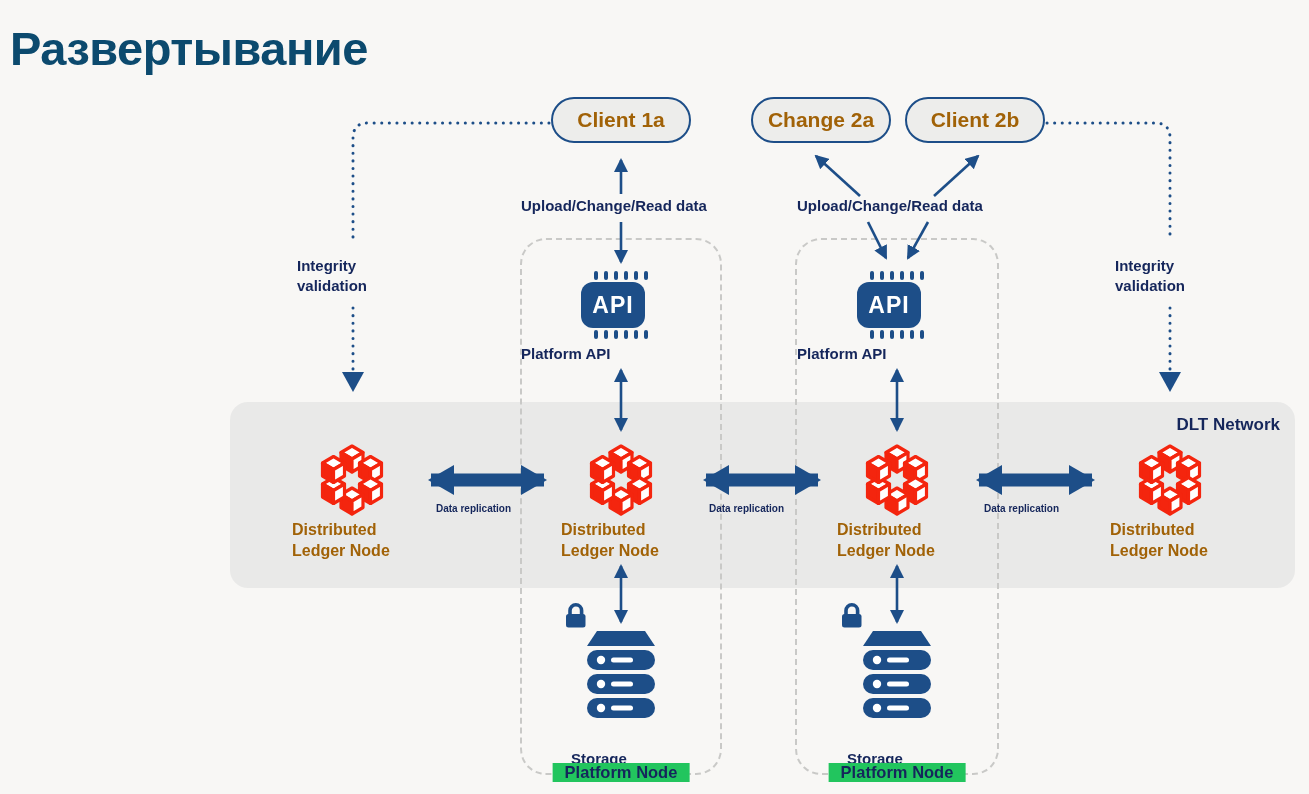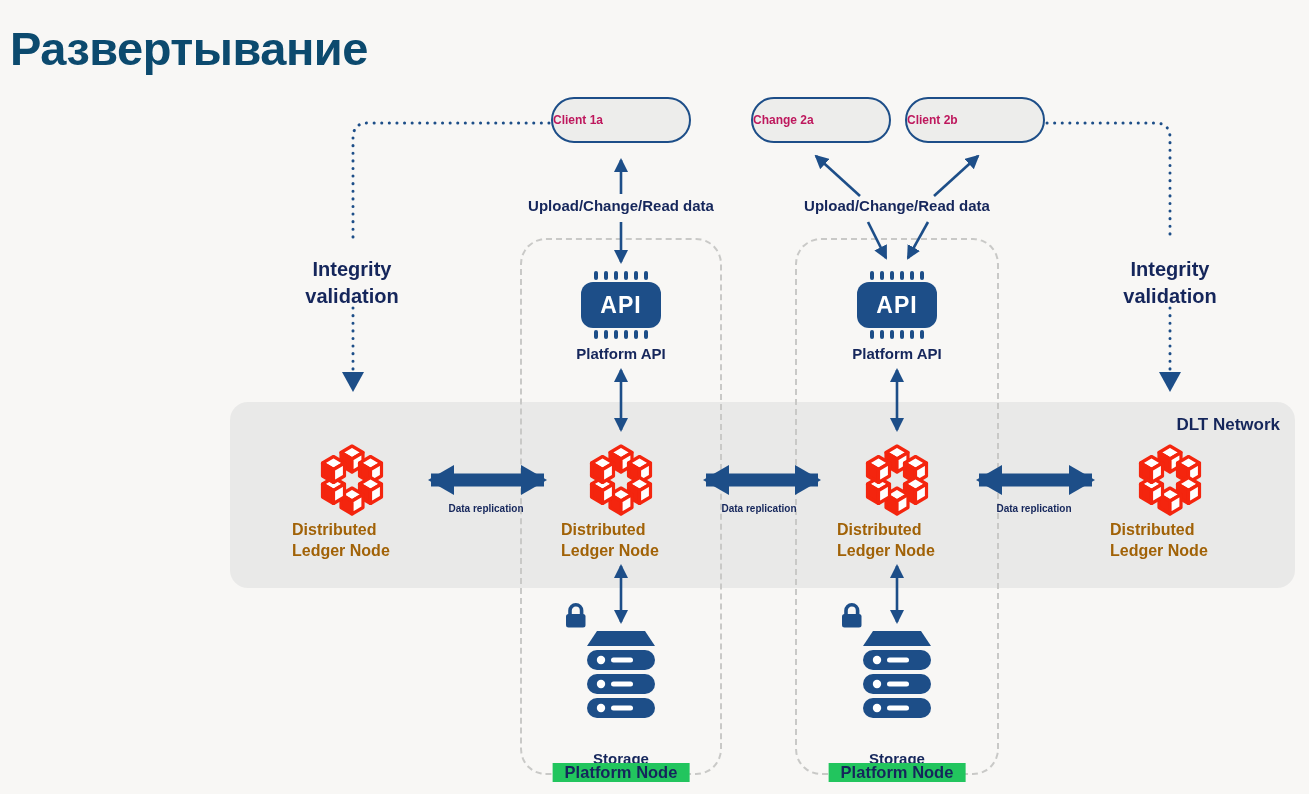--- a/index.html
+++ b/index.html
@@ -42,41 +42,41 @@
     top: 763px; transform: translateX(-50%);
     background: #22c55e; padding: 0 12px;
     font-size: 16.5px; font-weight: 700; color: #15265b;
     z-index: 4; white-space: nowrap;
   }
 
   
   .client {
     top: 97px; width: 140px; height: 46px;
     background: #ededeb; border: 2px solid #1d4e88; border-radius: 23px;
-    display: flex; align-items: center; 
-    font-size: 12px; font-weight: 700; color: #be185d; z-index: 3;
-  }
-
-  .lbl { z-index: 3; text-align: center; color: #15265b; font-weight: 700; }
+    display: flex; align-items: center; justify-content: center;
+    font-size: 21px; font-weight: 700; color: #a16207; z-index: 3;
+  }
+
+  .lbl { z-index: 3; text-align: left; color: #15265b; font-weight: 700; }
   .upload-lbl { top: 197px; width: 200px; font-size: 15px; white-space: nowrap; }
-  .integrity-lbl { top: 256px; width: 110px; font-size: 20px; line-height: 1.35; }
+  .integrity-lbl { top: 256px; width: 110px; font-size: 15px; line-height: 1.35; }
   .replication-lbl { top: 502px; width: 100px; font-size: 10px; line-height: 1.35; }
   .api-lbl { top: 345px; width: 200px; font-size: 15px; }
   .storage-lbl { top: 718px; width: 100px; font-size: 15px; margin-top: 32px; }
   .node-lbl {
     top: 519px; width: 120px; font-size: 16px; line-height: 1.32;
     color: #a16207; font-weight: 700; z-index: 3;
   }
 
   
   .api-chip-wrap { top: 271px; width: 80px; z-index: 3; }
   .pins { display: flex; justify-content: center; gap: 6px; height: 9px; }
   .pin { width: 4px; height: 9px; background: #1d4e88; border-radius: 2px; }
   .chip-body {
-    width: 80px; height: 46px; margin: 2px 0; background: #1d4e88;
+    width: 64px; height: 46px; margin: 2px 0; background: #1d4e88;
     border-radius: 12px; display: flex; align-items: center; justify-content: center;
     color: #ffffff; font-size: 23px; font-weight: 800; letter-spacing: 1px;
   }
 
   svg.layer { left: 0; top: 0; z-index: 2; }
 </style>
 </head>
 <body>
 
 <div class="abs page-title">

